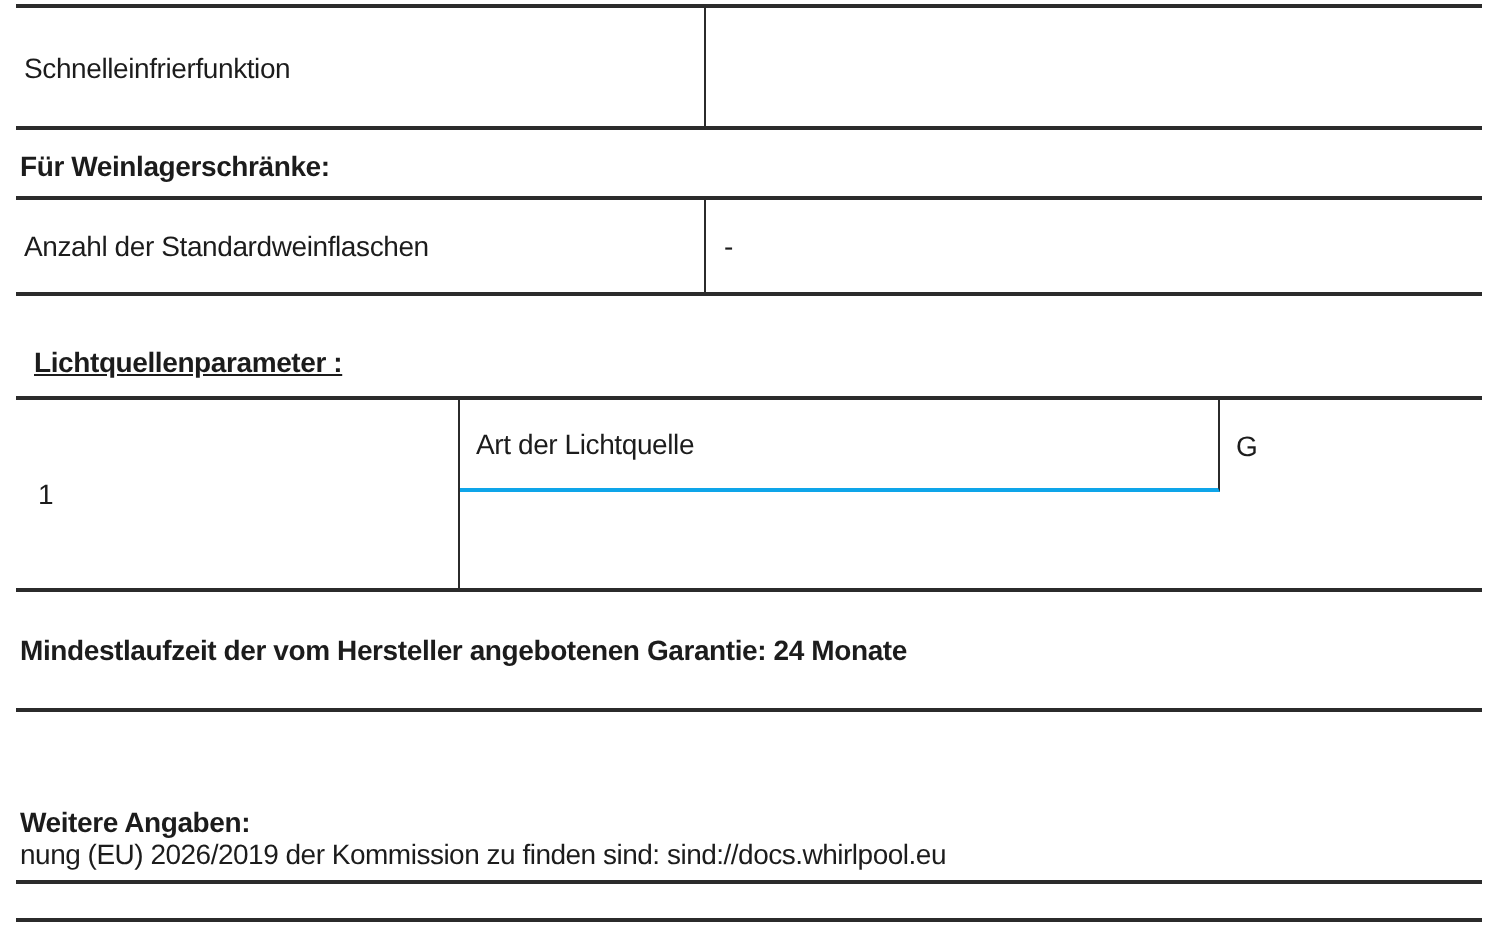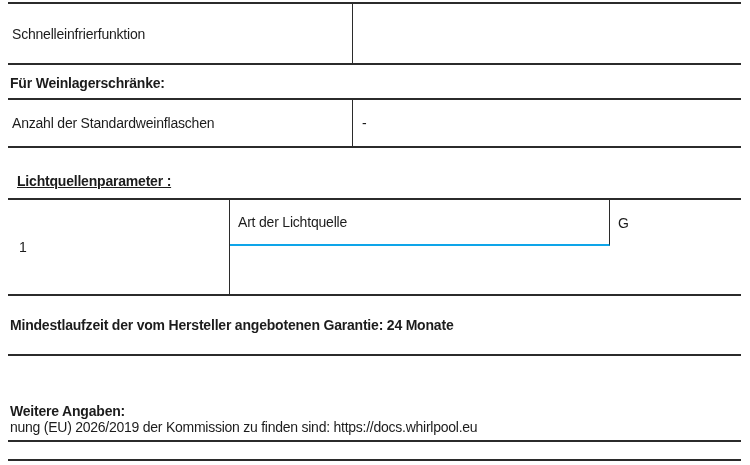--- a/index.html
+++ b/index.html
@@ -57,18 +57,18 @@
   </section>
 
   <section class="sec flexv bold bb" style="top:296px;height:60px;padding-left:2px;">Mindestlaufzeit der vom Hersteller angebotenen Garantie: 24 Monate</section>
 
   <section class="sec flexv bold bb" style="top:345px;height:61px;padding-left:2px;margin-top:36px;">Weitere Angaben:</section>
 
   <section class="sec flexv bb" style="top:396px;height:65px;">
     <div class="para">
       <div>
         <span>nung (EU) 2026/2019 der Kommission zu finden sind:</span>
-        <span class="url">https://docs.whirlpool.eu</span>
+        <span class="url">sind://docs.whirlpool.eu</span>
       </div>
     </div>
   </section>
 
 </div>
 
 </body></html>

